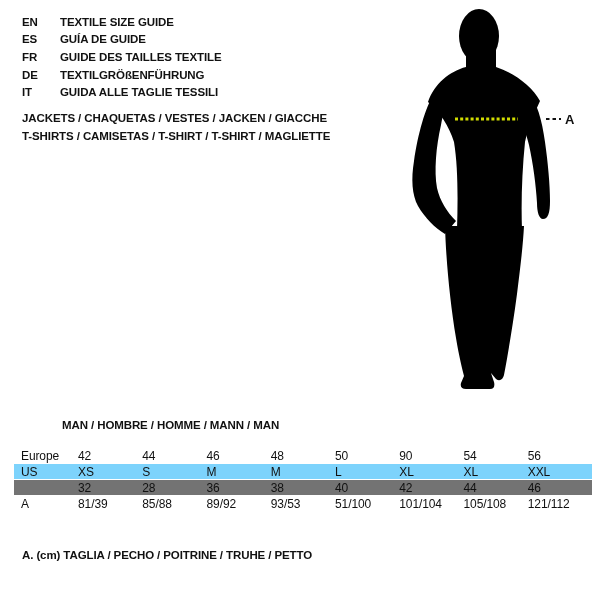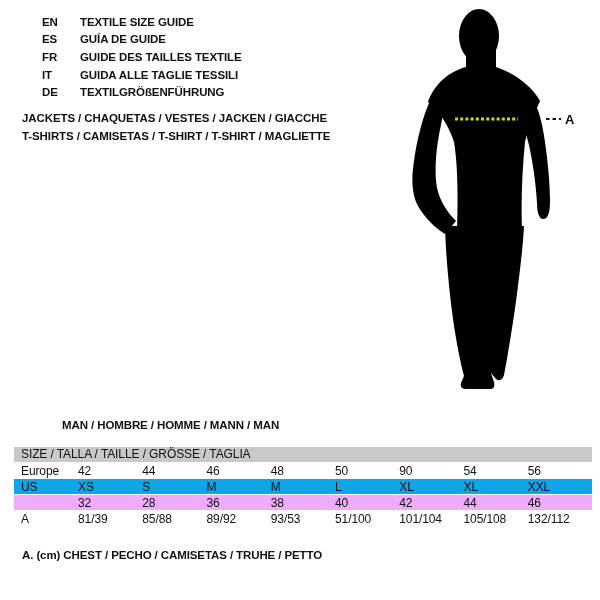--- a/index.html
+++ b/index.html
@@ -4,21 +4,21 @@
 <style>
   * { margin:0; padding:0; box-sizing:border-box; }
   body { background:#fff; }
   .canvas {
     position:relative; width:600px; height:600px; background:#ffffff;
     font-family:"Liberation Sans", sans-serif; color:#111111; overflow:hidden;
   }
   .lang-list { position:absolute; left:22px; top:13px; }
   .lang-row { display:flex; height:17.6px; align-items:center;
               font-weight:bold; font-size:11.5px; letter-spacing:-0.1px; }
-  .lang-row .code { width:38px;margin-left:20px; }
+  .lang-row .code { width:38px; }
   .categories { position:absolute; left:22px; top:109px; font-weight:bold;
                 font-size:11.5px; line-height:18px; letter-spacing:-0.1px; }
   .figure { position:absolute; left:400px; top:2px; width:180px; height:400px; }
   .measure-a { font-size:13px; font-weight:600; fill:#111111;
                font-family:"Liberation Sans", sans-serif; }
   .man-label { position:absolute; left:22px; top:419px; font-weight:bold;
                font-size:11.5px; letter-spacing:-0.1px;padding-left:40px; }
   .size-table { position:absolute; left:14px; top:447px; width:578px;
                 font-size:12px; letter-spacing:-0.1px; }
   .t-header { height:15px; line-height:15px; padding-left:7px; }
@@ -40,26 +40,26 @@
     </div>
     <div class="lang-row">
       <span class="code">ES</span>
       <span class="name">GUÍA DE GUIDE</span>
     </div>
     <div class="lang-row">
       <span class="code">FR</span>
       <span class="name">GUIDE DES TAILLES TEXTILE</span>
     </div>
     <div class="lang-row">
+      <span class="code">DE</span>
+      <span class="name">TEXTILGRÖßENFÜHRUNG</span>
+    </div>
+    <div class="lang-row">
       <span class="code">IT</span>
       <span class="name">GUIDA ALLE TAGLIE TESSILI</span>
-    </div>
-    <div class="lang-row">
-      <span class="code">DE</span>
-      <span class="name">TEXTILGRÖßENFÜHRUNG</span>
     </div>
   </div>
 
   <div class="categories">
     <div>JACKETS / CHAQUETAS / VESTES / JACKEN / GIACCHE</div>
     <div>T-SHIRTS / CAMISETAS / T-SHIRT / T-SHIRT / MAGLIETTE</div>
   </div>
 
   <svg class="figure" viewBox="0 0 180 400" xmlns="http://www.w3.org/2000/svg">
     <g fill="#000000">
@@ -81,66 +81,65 @@
                C 50 300 46 258 45 224 Z"></path>
     </g>
     <line x1="55" y1="117" x2="118" y2="117" stroke-width="3.2" stroke-dasharray="3 2.2" stroke="#d0dc00"></line>
     <line x1="146" y1="117" x2="161" y2="117" stroke-width="2" stroke-dasharray="3.5 3" stroke="#111111"></line>
     <text class="measure-a" x="165" y="122">A</text>
   </svg>
 
   <div class="man-label">MAN / HOMBRE / HOMME / MANN / MAN</div>
 
   <div class="size-table">
-    <div class="t-header" style="background:#c9c9c9">SIZE / TALLA / TAILLE / GRÖSSE / TAGLIA</div>
 
     <div class="t-row" style="background:#ffffff">
       <span class="t-label">Europe</span>
       <span class="t-val">42</span>
       <span class="t-val">44</span>
       <span class="t-val">46</span>
       <span class="t-val">48</span>
       <span class="t-val">50</span>
       <span class="t-val">90</span>
       <span class="t-val">54</span>
       <span class="t-val">56</span>
     </div>
 
-    <div class="t-row" style="background:#0ea5e9">
+    <div class="t-row" style="background:#7dd3fc">
       <span class="t-label">US</span>
       <span class="t-val">XS</span>
       <span class="t-val">S</span>
       <span class="t-val">M</span>
       <span class="t-val">M</span>
       <span class="t-val">L</span>
       <span class="t-val">XL</span>
       <span class="t-val">XL</span>
       <span class="t-val">XXL</span>
     </div>
 
-    <div class="t-row" style="background:#f0abfc">
+    <div class="t-row" style="background:#737373">
       <span class="t-label"></span>
       <span class="t-val">32</span>
       <span class="t-val">28</span>
       <span class="t-val">36</span>
       <span class="t-val">38</span>
       <span class="t-val">40</span>
       <span class="t-val">42</span>
       <span class="t-val">44</span>
       <span class="t-val">46</span>
     </div>
 
     <div class="t-row" style="background:#ffffff">
       <span class="t-label">A</span>
       <span class="t-val">81/39</span>
       <span class="t-val">85/88</span>
       <span class="t-val">89/92</span>
       <span class="t-val">93/53</span>
       <span class="t-val">51/100</span>
       <span class="t-val">101/104</span>
       <span class="t-val">105/108</span>
-      <span class="t-val">132/112</span>
+      <span class="t-val">121/112</span>
     </div>
   </div>
 
-  <div class="footnote">A. (cm) CHEST / PECHO / CAMISETAS / TRUHE / PETTO</div>
+  <div class="footnote">A. (cm) TAGLIA / PECHO / POITRINE / TRUHE / PETTO</div>
 
 </div>
 
 </body></html>

